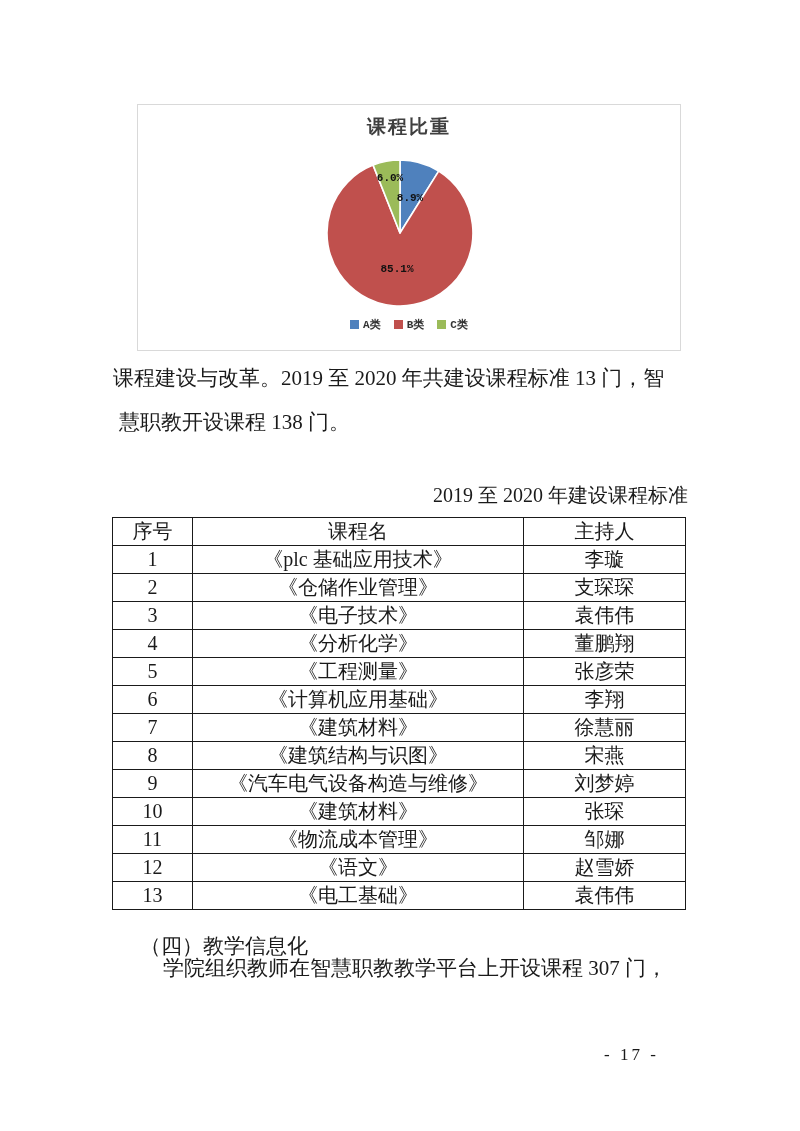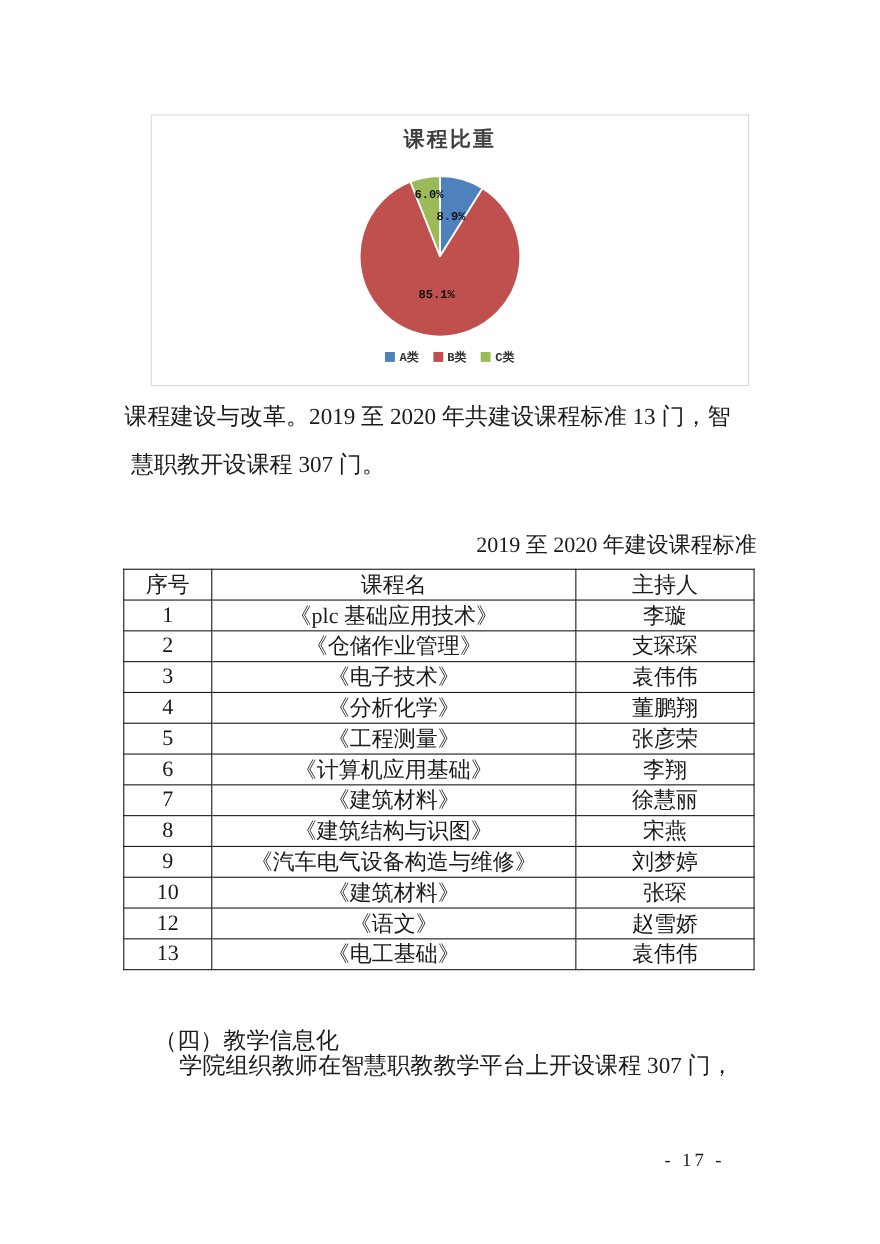--- a/index.html
+++ b/index.html
@@ -91,21 +91,21 @@
           <span class="legend-label">B类</span>
         </span>
         <span class="legend-item">
           <span class="legend-swatch" style="background: rgb(155, 187, 89);"></span>
           <span class="legend-label">C类</span>
         </span>
       </div>
   </div>
 
   <div class="tline" style="left:113px;top:366px;">课程建设与改革。2019 至 2020 年共建设课程标准 13 门，智</div>
-  <div class="tline" style="left:119px;top:410px;">慧职教开设课程 307 门。</div>
+  <div class="tline" style="left:119px;top:410px;">慧职教开设课程 138 门。</div>
 
   <div class="tbl-title">2019 至 2020 年建设课程标准</div>
 
   <table class="course">
     <colgroup>
         <col style="width:80px">
         <col style="width:331px">
         <col style="width:162px">
       </colgroup>
     <thead>
@@ -169,20 +169,25 @@
       <td>《汽车电气设备构造与维修》</td>
       <td>刘梦婷</td>
     </tr>
 
     <tr>
       <td>10</td>
       <td>《建筑材料》</td>
       <td>张琛</td>
     </tr>
 
+    <tr>
+      <td>11</td>
+      <td>《物流成本管理》</td>
+      <td>邹娜</td>
+    </tr>
 
     <tr>
       <td>12</td>
       <td>《语文》</td>
       <td>赵雪娇</td>
     </tr>
 
     <tr>
       <td>13</td>
       <td>《电工基础》</td>

